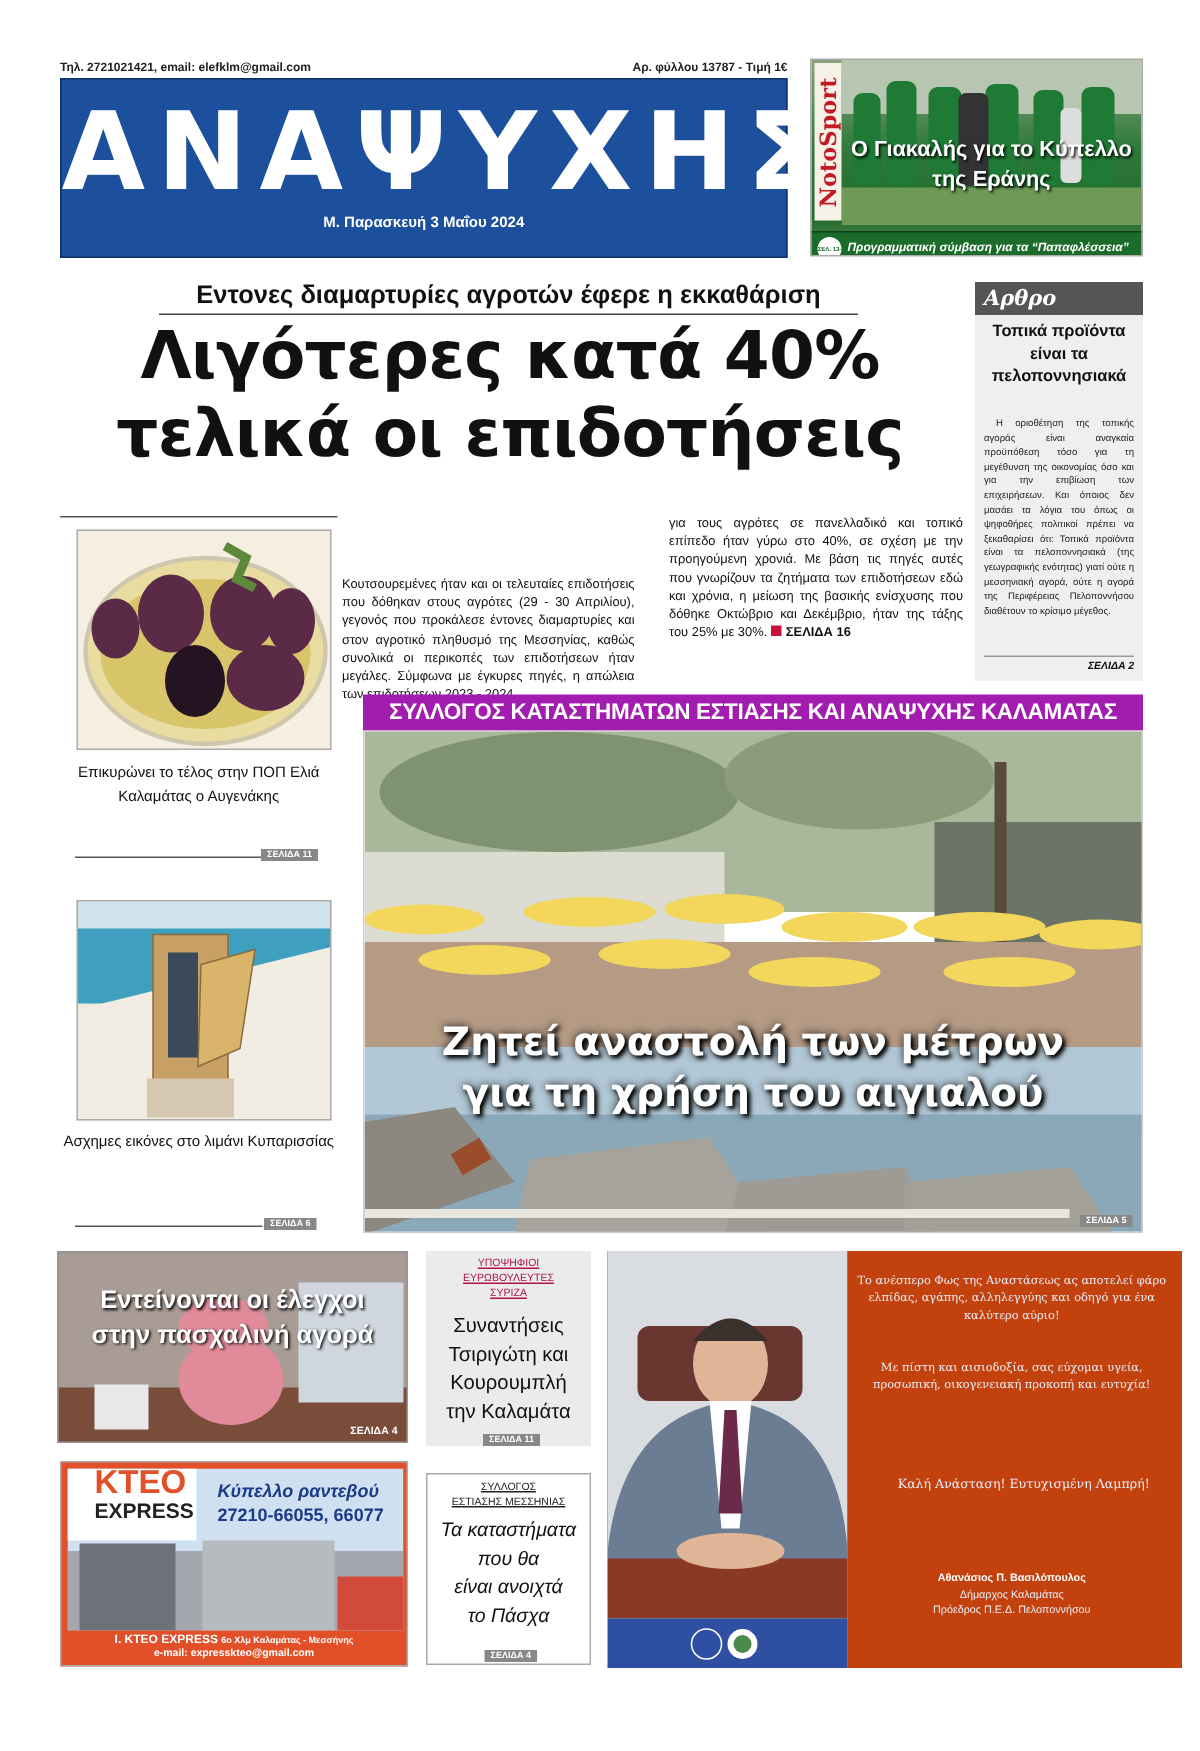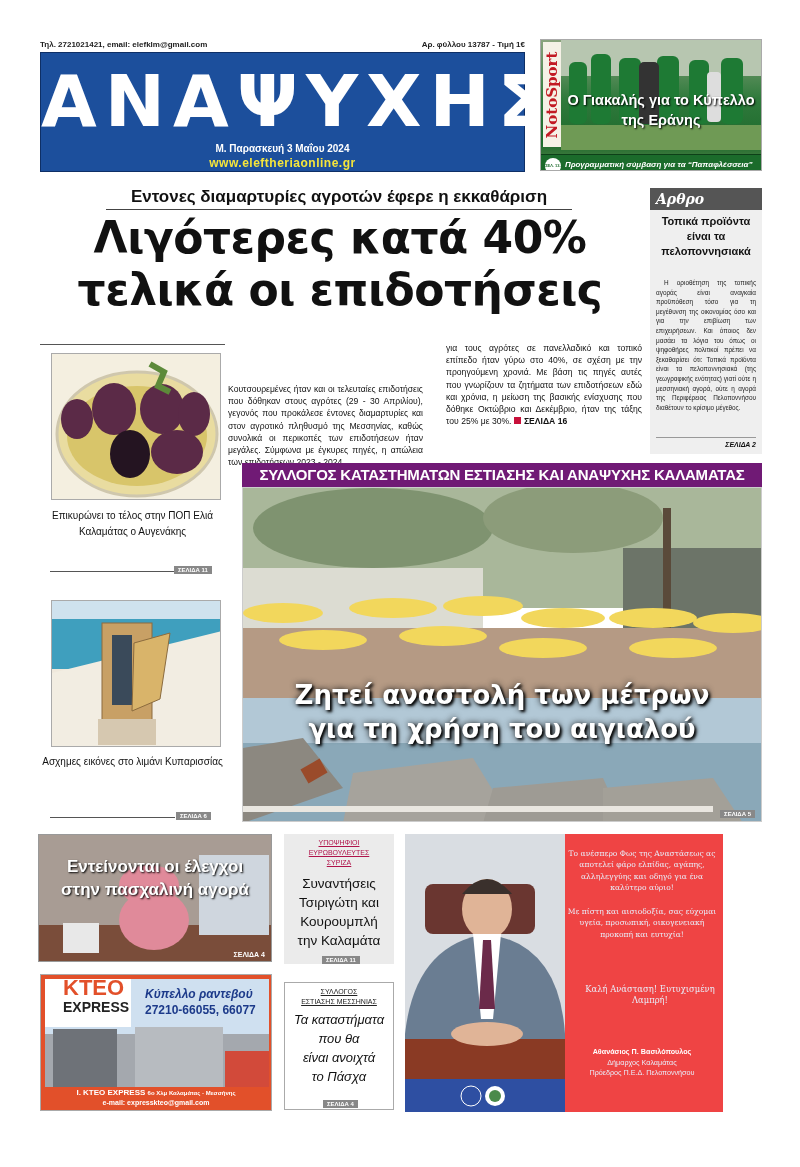--- a/index.html
+++ b/index.html
@@ -37,49 +37,48 @@
   
   .bodytext { font-size: 8.6px; line-height: 12.2px; text-align: justify; color: #111; }
   .pagered { display: inline-block; width: 7px; height: 7px; background: #c8103a; margin-right: 3px; vertical-align: 0; }
   .pageref-strong { font-weight: bold; }
   .teaser-photo { position: absolute; border: 1px solid #aaa; overflow: hidden; }
   .teaser-caption { position: absolute; text-align: center; font-size: 10px; line-height: 16px; }
   .page-tag { position: absolute; background: #888; color: #fff; font-size: 6px; font-weight: bold; padding: 1px 4px; }
   .rule { position: absolute; height: 1px; background: #555; }
 
   
-  .big-banner { left: 242px; top: 463px; width: 520px; height: 24px; background: #701a75; color: #fff; font-weight: bold; font-size: 15px; text-align: center; line-height: 24px; letter-spacing: -0.2px; }
+  .big-banner { left: 242px; top: 463px; width: 520px; height: 24px; background: #a21caf; color: #fff; font-weight: bold; font-size: 15px; text-align: center; line-height: 24px; letter-spacing: -0.2px; }
   .big-photo { left: 242px; top: 487px; width: 520px; height: 335px; overflow: hidden; border: 1px solid #ccc; }
   .big-title { position: absolute; left: 0; right: 0; top: 190px; text-align: center; color: #fff; font-family: "DejaVu Sans", sans-serif; font-weight: bold; font-size: 26px; line-height: 34px; text-shadow: 2px 2px 3px #000, 0 0 6px #222; }
 
   .bottom-box { position: absolute; }
   .politics { left: 284px; top: 834px; width: 110px; height: 130px; background: #ebebeb; }
   .pol-label { position: absolute; left: 0; right: 0; top: 4px; text-align: center; font-size: 7px; color: #b0124a; line-height: 10px; text-decoration: underline; }
   .pol-title { position: absolute; left: 0; right: 0; top: 40px; text-align: center; font-size: 13.5px; line-height: 19px; color: #111; }
 
   .restaur { left: 284px; top: 982px; width: 110px; height: 128px; border: 1px solid #aaa; background: #fff; }
   .res-label { position: absolute; left: 0; right: 0; top: 4px; text-align: center; font-size: 7px; line-height: 10px; color: #222; text-decoration: underline; }
   .res-title { position: absolute; left: 0; right: 0; top: 27px; text-align: center; font-size: 13px; line-height: 19px; font-style: italic; }
 
-  .ad-mayor { left: 405px; top: 834px; width: 318px; height: 278px; background: #ef4444; overflow: hidden; }
+  .ad-mayor { left: 405px; top: 834px; width: 383px; height: 278px; background: #c2410c; overflow: hidden; }
   .mayor-text { position: absolute; left: 160px; right: 4px; text-align: center; color: #e8ecf8; font-family: "DejaVu Serif", serif; font-size: 7.6px; line-height: 11.4px; }
   .mayor-sign { position: absolute; left: 160px; right: 4px; top: 213px; text-align: center; color: #e8ecf8; font-size: 7.2px; line-height: 10.5px; }
 
   .ad-kteo { left: 40px; top: 974px; width: 232px; height: 137px; background: #e2502a; border: 1px solid #aaa; overflow: hidden; }
 </style>
 </head>
 <body>
 
 <div class="abs topline" style="left:40px;top:40px;">Τηλ. 2721021421, email: elefklm@gmail.com</div>
 <div class="abs topline" style="left:380px;top:40px;width:145px;text-align:right;">Αρ. φύλλου 13787 - Τιμή 1€</div>
 
 <div class="abs masthead">
   <div class="mast-title">ΑΝΑΨΥΧΗΣ</div>
   <div class="mast-date">Μ. Παρασκευή 3 Μαΐου 2024</div>
-  <div class="mast-url">www.eleftheriaonline.gr</div>
 </div>
 
 <div class="abs noto">
   <svg class="abs" style="left:20px;top:0;" width="202" height="110">
     <rect width="202" height="36" fill="#b7c6b0"></rect>
     <rect y="85" width="202" height="25" fill="#6f9a55"></rect>
     <g fill="#1e7a34">
       <rect x="8" y="22" width="18" height="62" rx="6"></rect>
         <rect x="30" y="14" width="20" height="70" rx="6"></rect>
       <rect x="58" y="18" width="22" height="66" rx="6"></rect>

